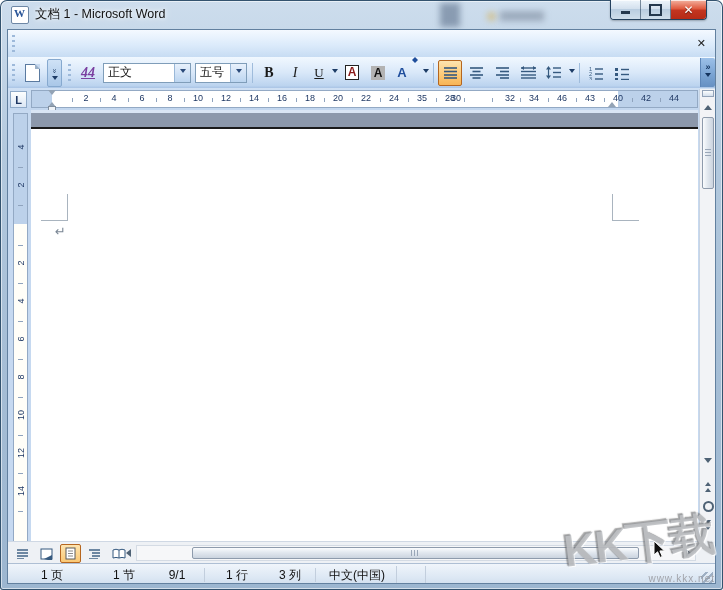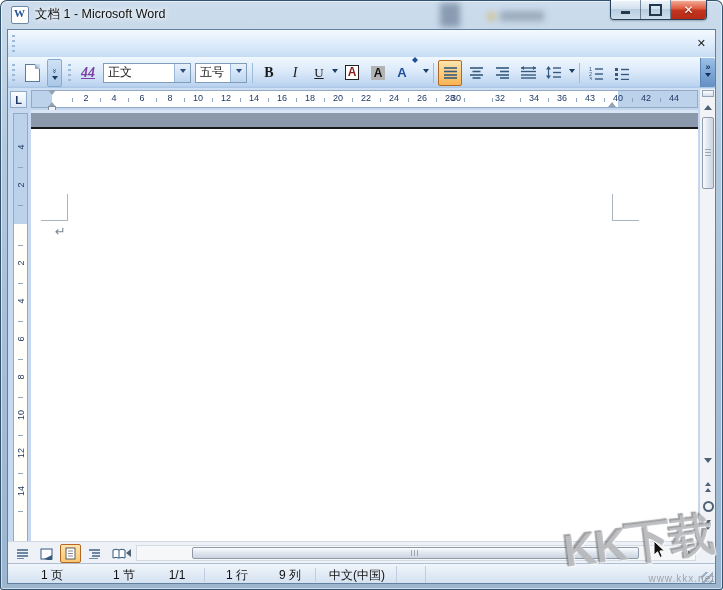--- a/index.html
+++ b/index.html
@@ -314,26 +314,26 @@
               <div class="hnum" style="left: 110px;">6</div>
               <div class="hnum" style="left: 138px;">8</div>
               <div class="hnum" style="left: 166px;">10</div>
               <div class="hnum" style="left: 194px;">12</div>
               <div class="hnum" style="left: 222px;">14</div>
               <div class="hnum" style="left: 250px;">16</div>
               <div class="hnum" style="left: 278px;">18</div>
               <div class="hnum" style="left: 306px;">20</div>
               <div class="hnum" style="left: 334px;">22</div>
               <div class="hnum" style="left: 362px;">24</div>
-              <div class="hnum" style="left: 390px;">26</div>
+              <div class="hnum" style="left: 390px;">35</div>
               <div class="hnum" style="left: 418px;">28</div>
               <div class="hnum" style="left: 424px; text-align: center;">30</div>
-              <div class="hnum" style="left: 468px;">32</div>
+              <div class="hnum" style="left: 478px;">32</div>
               <div class="hnum" style="left: 502px;">34</div>
-              <div class="hnum" style="left: 530px;">36</div>
+              <div class="hnum" style="left: 530px;">46</div>
               <div class="hnum" style="left: 558px;">43</div>
               <div class="hnum" style="left: 586px;">40</div>
               <div class="hnum" style="left: 614px;">42</div>
               <div class="hnum" style="left: 642px;">44</div>
               <div class="htick" style="left: 40px;"></div>
               <div class="htick" style="left: 68px;"></div>
               <div class="htick" style="left: 96px;"></div>
               <div class="htick" style="left: 124px;"></div>
               <div class="htick" style="left: 152px;"></div>
               <div class="htick" style="left: 180px;"></div>
@@ -487,24 +487,24 @@
         </div>
         <div class="h-arrow" style="left:676px;">
             <div class="tri-right"></div>
           </div>
       </div>
       <div class="corner-fill"></div>
 
       <div class="statusbar">
         <div class="st-panel" style="width:88px;">1 页</div>
         <div class="st-panel" style="width:56px;">1 节</div>
-        <div class="st-panel" style="width:50px;">1/1</div>
+        <div class="st-panel" style="width:50px;">9/1</div>
         <div class="st-sep"></div>
         <div class="st-panel" style="width:60px;">1 行</div>
-        <div class="st-panel" style="width:46px;">9 列</div>
+        <div class="st-panel" style="width:46px;">3 列</div>
         <div class="st-sep"></div>
         <div class="st-panel" style="width:78px;">中文(中国)</div>
         <div class="st-panel" style="width:28px;border-left:1px solid #c2cedd;"></div>
         <div class="st-panel" style="width:14px;border-left:1px solid #c2cedd;"></div>
         <div class="resize-grip"></div>
       </div>
 
     </div>
 
     <div class="watermark">KK下载</div>

